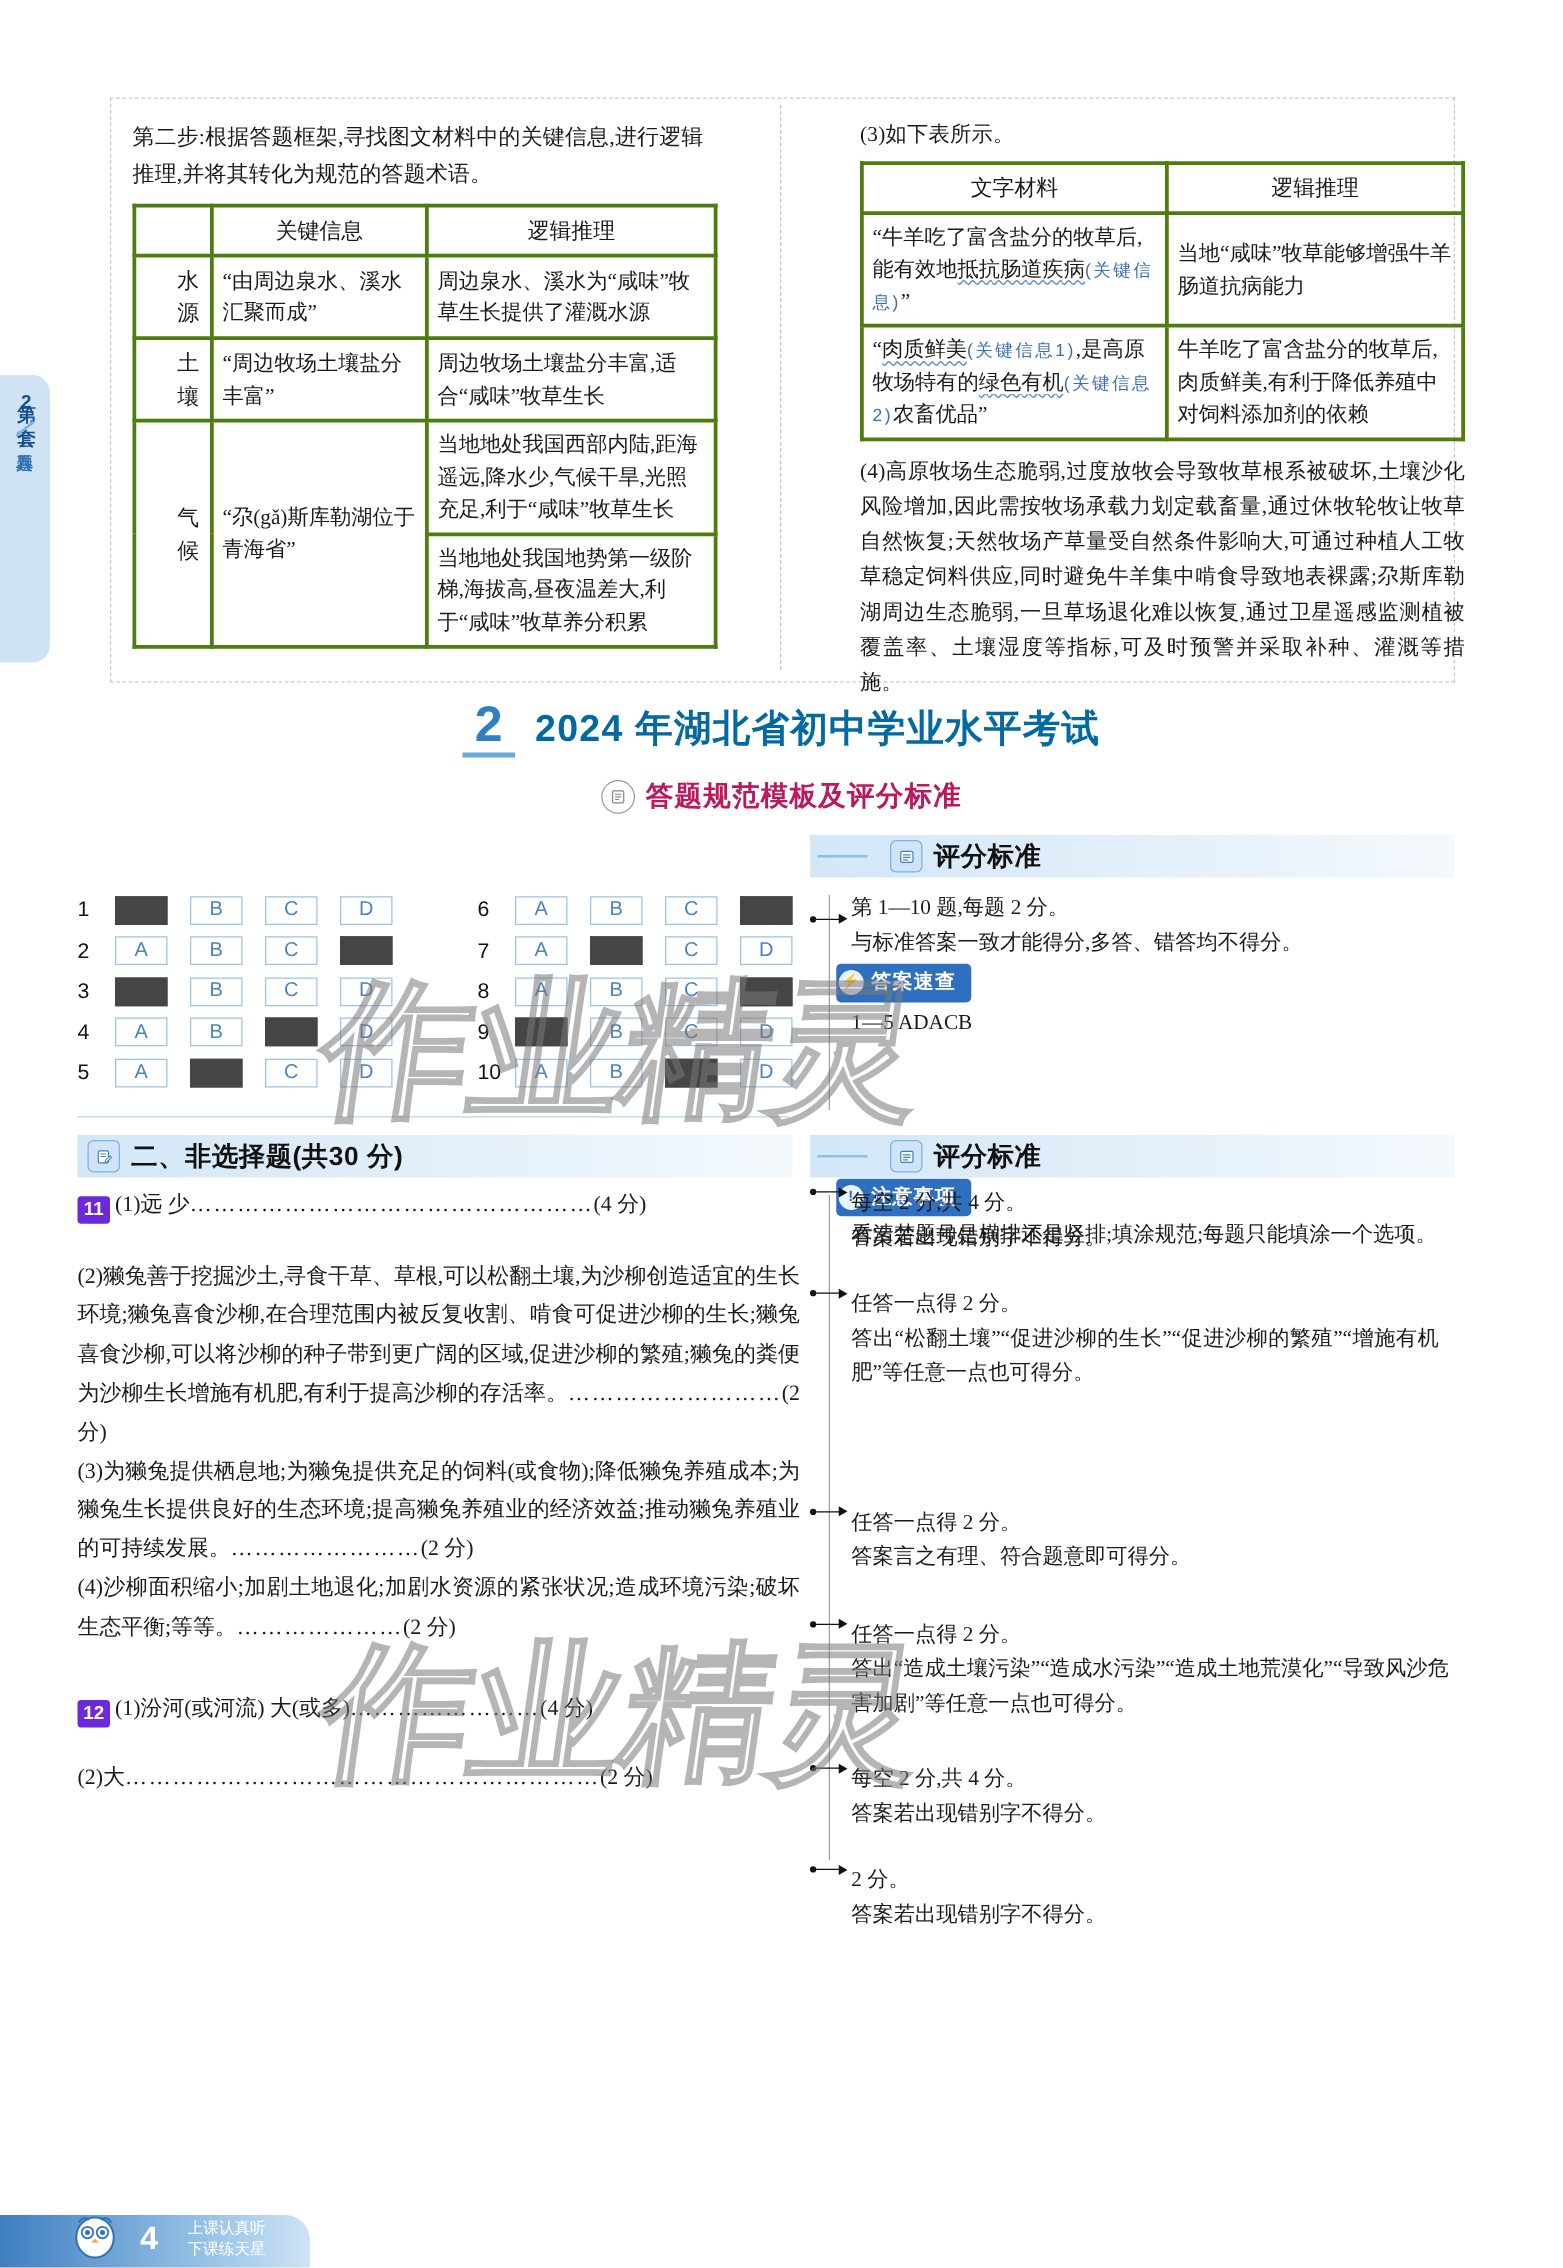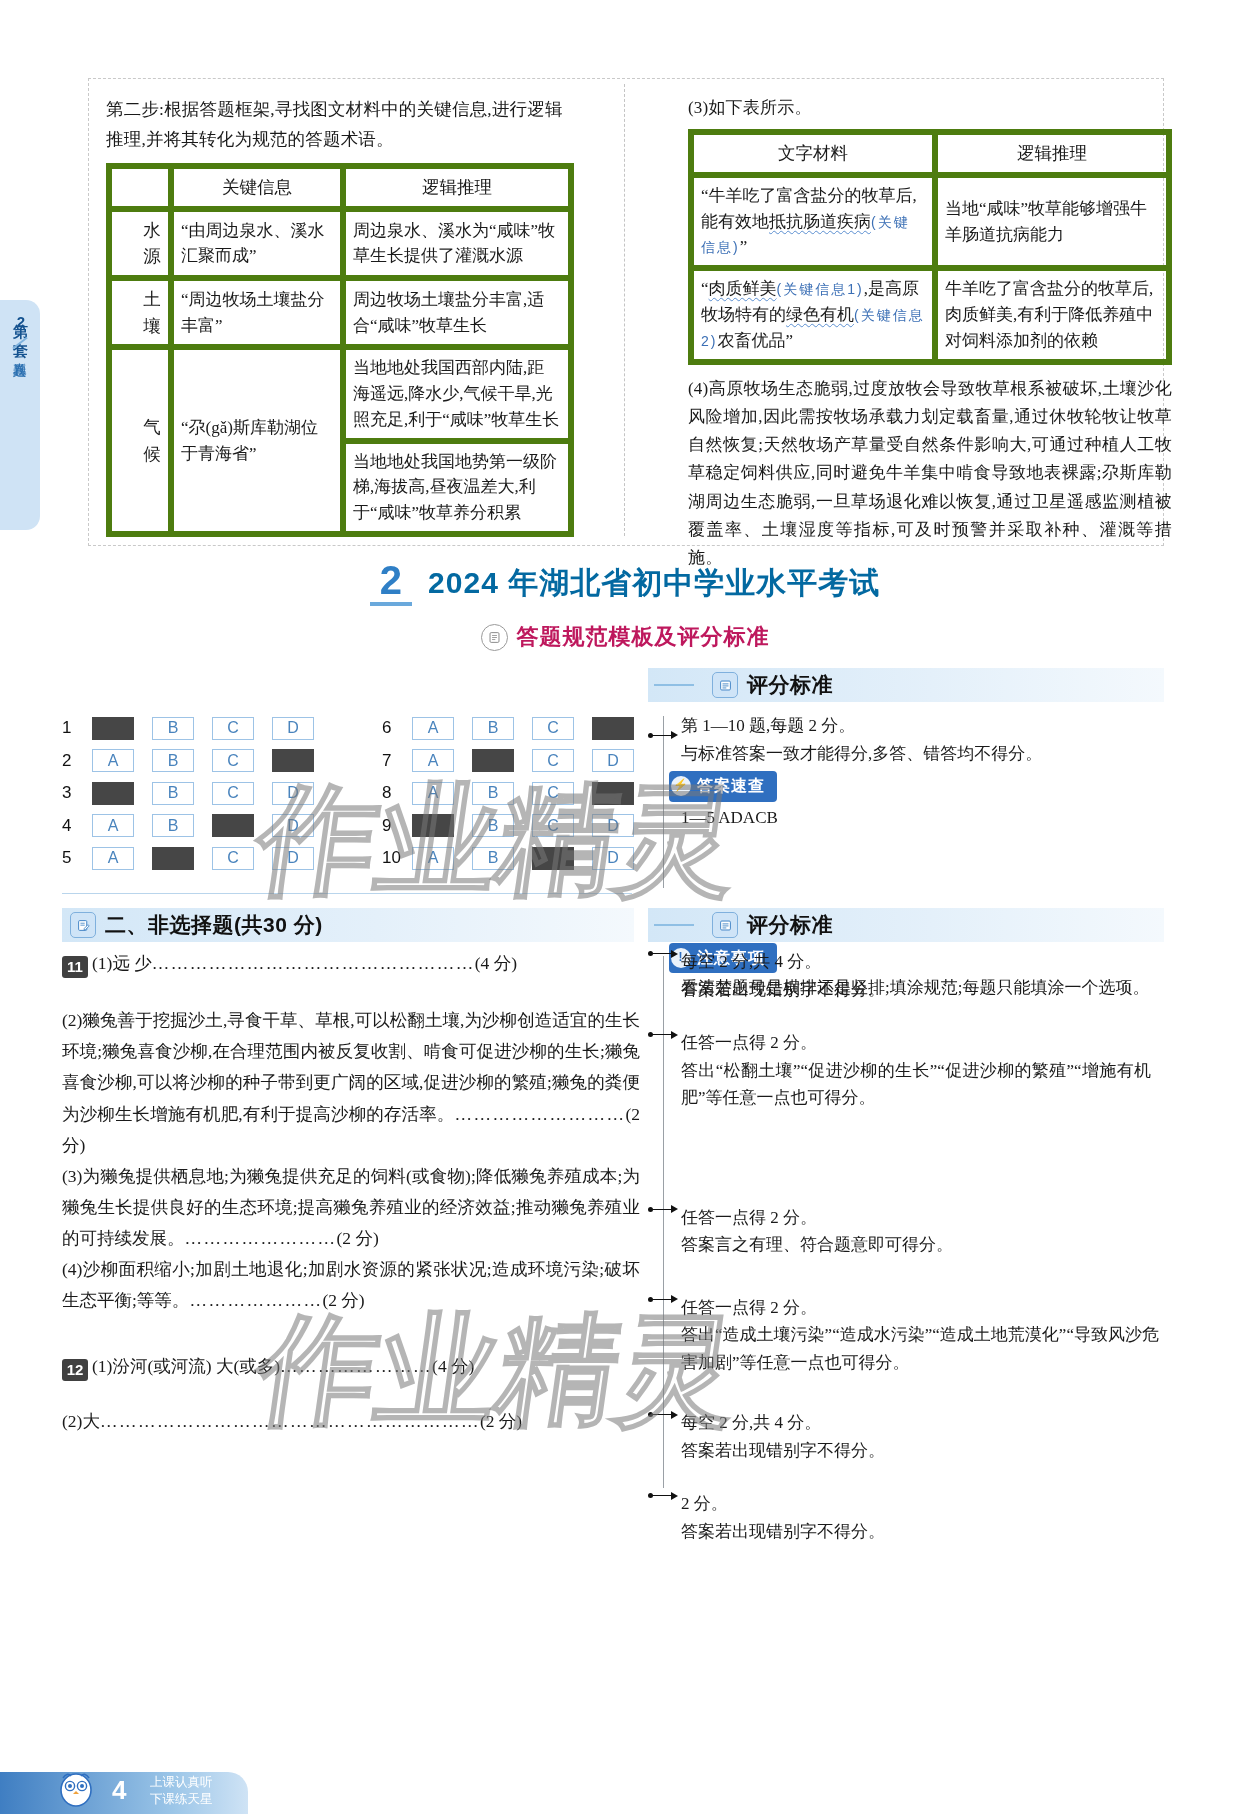--- a/index.html
+++ b/index.html
@@ -50,21 +50,21 @@
     position:absolute; left:536px; top:6px; width:0; height:452px;
     border-left:1px dashed #c4c4c4;
   }
 
   .ptext{font-size:17.5px; line-height:1.72; letter-spacing:0.2px;}
   .ptext.small{font-size:17px; line-height:1.66;}
 
   
   table.gt{border-collapse:collapse; width:100%; table-layout:fixed;}
   table.gt td, table.gt th{
-    border:6px solid #4d7c0f;
+    border:3px solid #4d7c0f;
     padding:5px 7px;
     font-weight:400;
     font-size:17px;
     line-height:1.52;
     vertical-align:middle;
     box-sizing:border-box;
   }
   table.gt .hd{ text-align:center; font-size:17.5px; }
   table.gt .cat{ text-align:center; font-size:17.5px; width:62px;padding-left:31px;}
   .t1{margin-top:9px;}
@@ -179,21 +179,21 @@
   .pill .dot{
     width:20px;height:20px;border-radius:50%;background:#eaf2fb;color:#2f6fc0;
     display:flex;align-items:center;justify-content:center;font-size:12px;
     margin-left:-6px;
   }
 
   
   .ansbody{position:absolute; left:62px; width:578px; font-size:17.5px; line-height:1.78;}
   .qnum{
     display:inline-flex;align-items:center;justify-content:center;
-    width:26px;height:22px;background:#404040;color:#fff;border-radius:3px;
+    width:26px;height:22px;background:#6d28d9;color:#fff;border-radius:3px;
     font-family:"Liberation Sans",sans-serif;font-size:15px;font-weight:700;
     vertical-align:-3px; margin-right:4px;
   }
   .dotlead{letter-spacing:1.5px;}
 
   
   .footer{position:absolute; left:0; bottom:0; width:1250px; height:78px;}
   .foot-bar{
     position:absolute; left:0; bottom:0; width:248px; height:42px;
     background:linear-gradient(90deg,#3f7ec2 0%,#9cc6e8 70%,#cfe3f5 100%);

